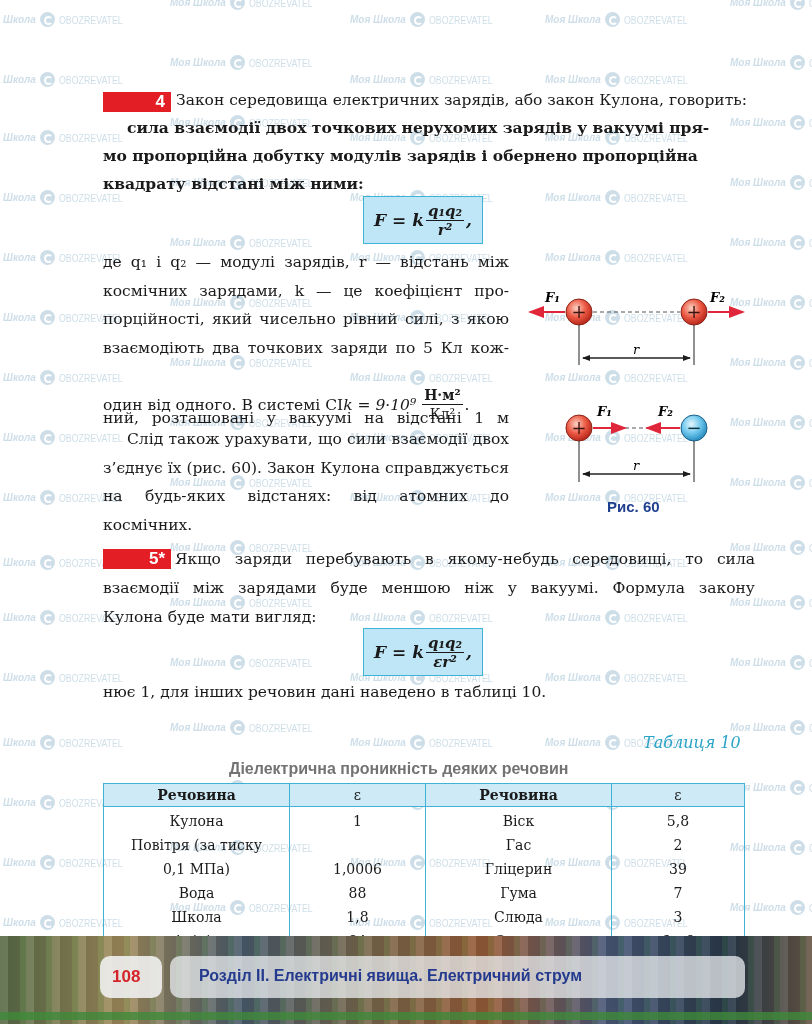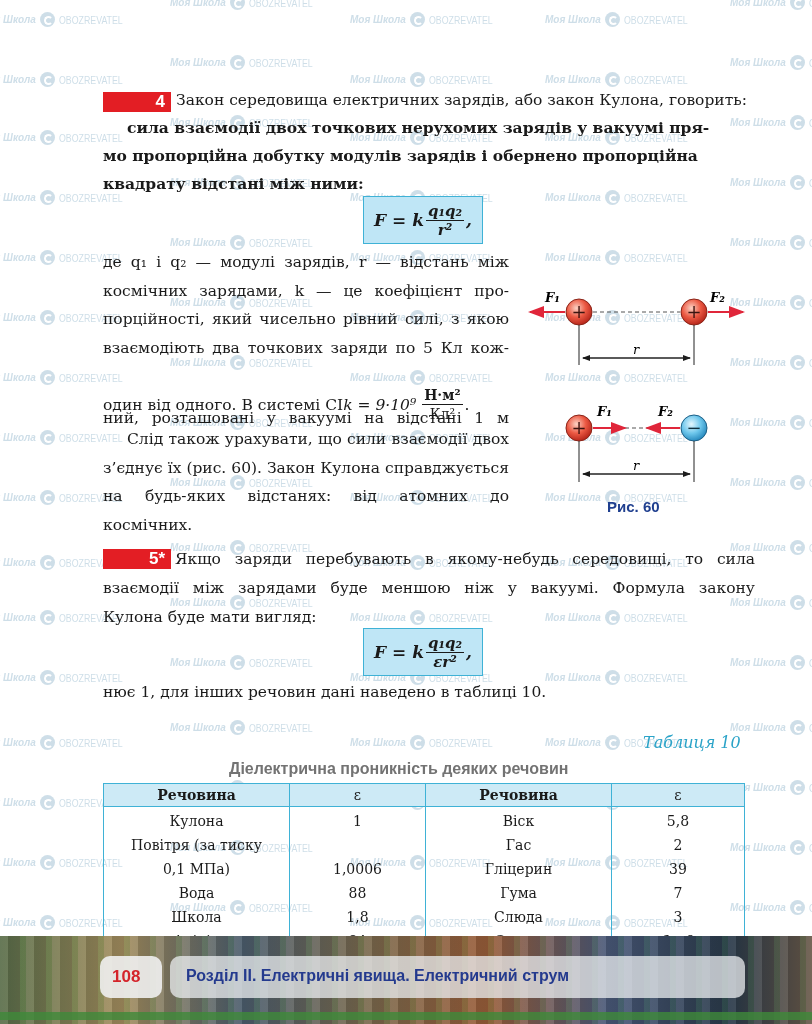--- a/index.html
+++ b/index.html
@@ -59,21 +59,21 @@
   .footer .greenbar { position: absolute; left: 0; right: 0; bottom: 4px; height: 8px; background: #3f8a3a; opacity: 0.8; }
   .footer .pill2 {
     position: absolute; left: 170px; top: 20px; width: 575px; height: 42px; border-radius: 10px;
     background: rgba(235, 238, 240, 0.75);
   }
   .footer .pagebox {
     position: absolute; left: 100px; top: 20px; width: 62px; height: 42px; border-radius: 10px;
     background: rgba(240, 240, 240, 0.9);
   }
   .footer .pnum { position: absolute; left: 112px; top: 31px; font-family: "Liberation Sans", sans-serif; font-weight: bold; font-size: 17px; color: #d4242a; }
-  .footer .ptitle { position: absolute; left: 186px; top: 31px; font-family: "Liberation Sans", sans-serif; font-weight: bold; font-size: 16px; color: #243a8e; }
+  .footer .ptitle { position: absolute; left: 199px; top: 31px; font-family: "Liberation Sans", sans-serif; font-weight: bold; font-size: 16px; color: #243a8e; }
 </style>
 </head>
 <body>
 
 <div id="wm-layer">
     <div class="wm" style="left: -20px; top: 12px;">
       <span class="school">Моя Школа</span>
       <span class="circ"></span>
       <span class="oboz">OBOZREVATEL</span>
     </div>

